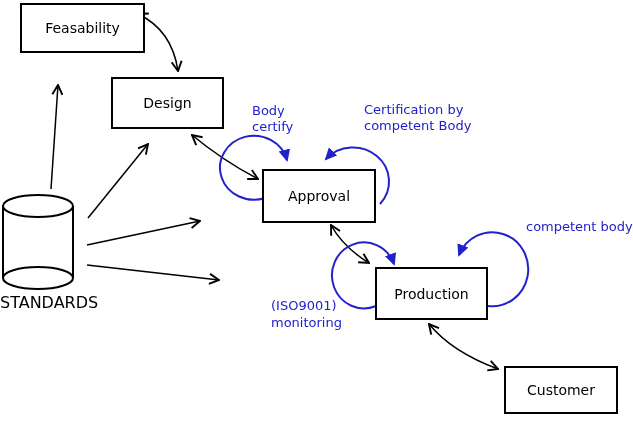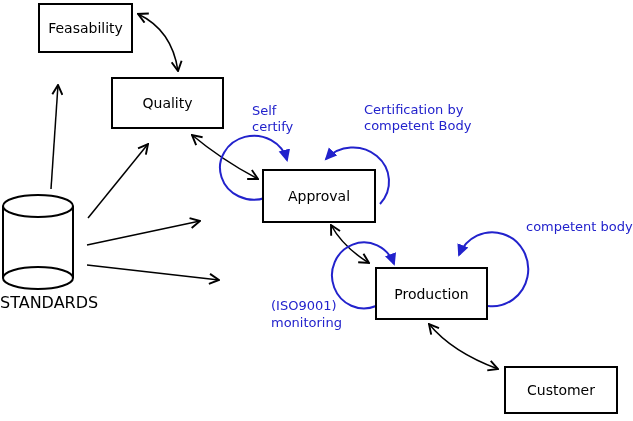--- a/index.html
+++ b/index.html
@@ -8,21 +8,21 @@
     font-family:"DejaVu Sans","Liberation Sans",sans-serif;overflow:hidden;
   }
   .layer-svg{position:absolute;left:0;top:0;z-index:1;}
   .box{
     position:absolute;z-index:2;box-sizing:border-box;
     border:2px solid #000;background:#fff;color:#000;
     display:flex;align-items:center;justify-content:center;
     font-size:14px;text-align:center;
   }
   .box.col{flex-direction:row;line-height:18px;}
-  #box-feasability{left:20px;top:3px;width:95px;height:50px;margin-left:18px;}
+  #box-feasability{left:20px;top:3px;width:125px;height:50px;}
   #box-design{left:111px;top:77px;width:113px;height:52px;}
   #box-approval{left:262px;top:169px;width:114px;height:54px;}
   #box-production{left:375px;top:267px;width:113px;height:53px;}
   #box-customer{left:504px;top:366px;width:114px;height:48px;}
   .ann{
     position:absolute;z-index:3;color:#2222cc;
     font-size:13px;line-height:16px;white-space:nowrap;
   }
   #ann-self{left:252px;top:103px;}
   #ann-cert{left:358px;top:102px;margin-left:6px;}
@@ -71,31 +71,31 @@
 
     <g stroke="#2222cc" stroke-width="2" fill="none">
       <path d="M 265,198 A 34,32 0 1 1 287,160" marker-end="url(#mk-blue)"></path>
       <path d="M 380,204 A 36,34 0 1 0 326,159" marker-end="url(#mk-blue)"></path>
       <path d="M 376,306 A 32,33 0 1 1 394,264" marker-end="url(#mk-blue)"></path>
       <path d="M 488,306 A 36,37 0 1 0 459,255" marker-end="url(#mk-blue)"></path>
     </g>
   </svg>
 
   <div class="box" id="box-feasability">Feasability</div>
-  <div class="box" id="box-design">Quality</div>
+  <div class="box" id="box-design">Design</div>
   <div class="box" id="box-approval">Approval</div>
   <div class="box" id="box-production">Production</div>
   <div class="box col" id="box-customer">
     <div>Customer</div>
   </div>
 
   <div id="standards-label">STANDARDS</div>
 
   <div class="ann" id="ann-self">
-    <div>Self</div>
+    <div>Body</div>
     <div>certify</div>
   </div>
   <div class="ann" id="ann-cert">
     <div>Certification by</div>
     <div>competent Body</div>
   </div>
   <div class="ann" id="ann-surv">
     <div>competent body</div>
   </div>
   <div class="ann" id="ann-quality">

